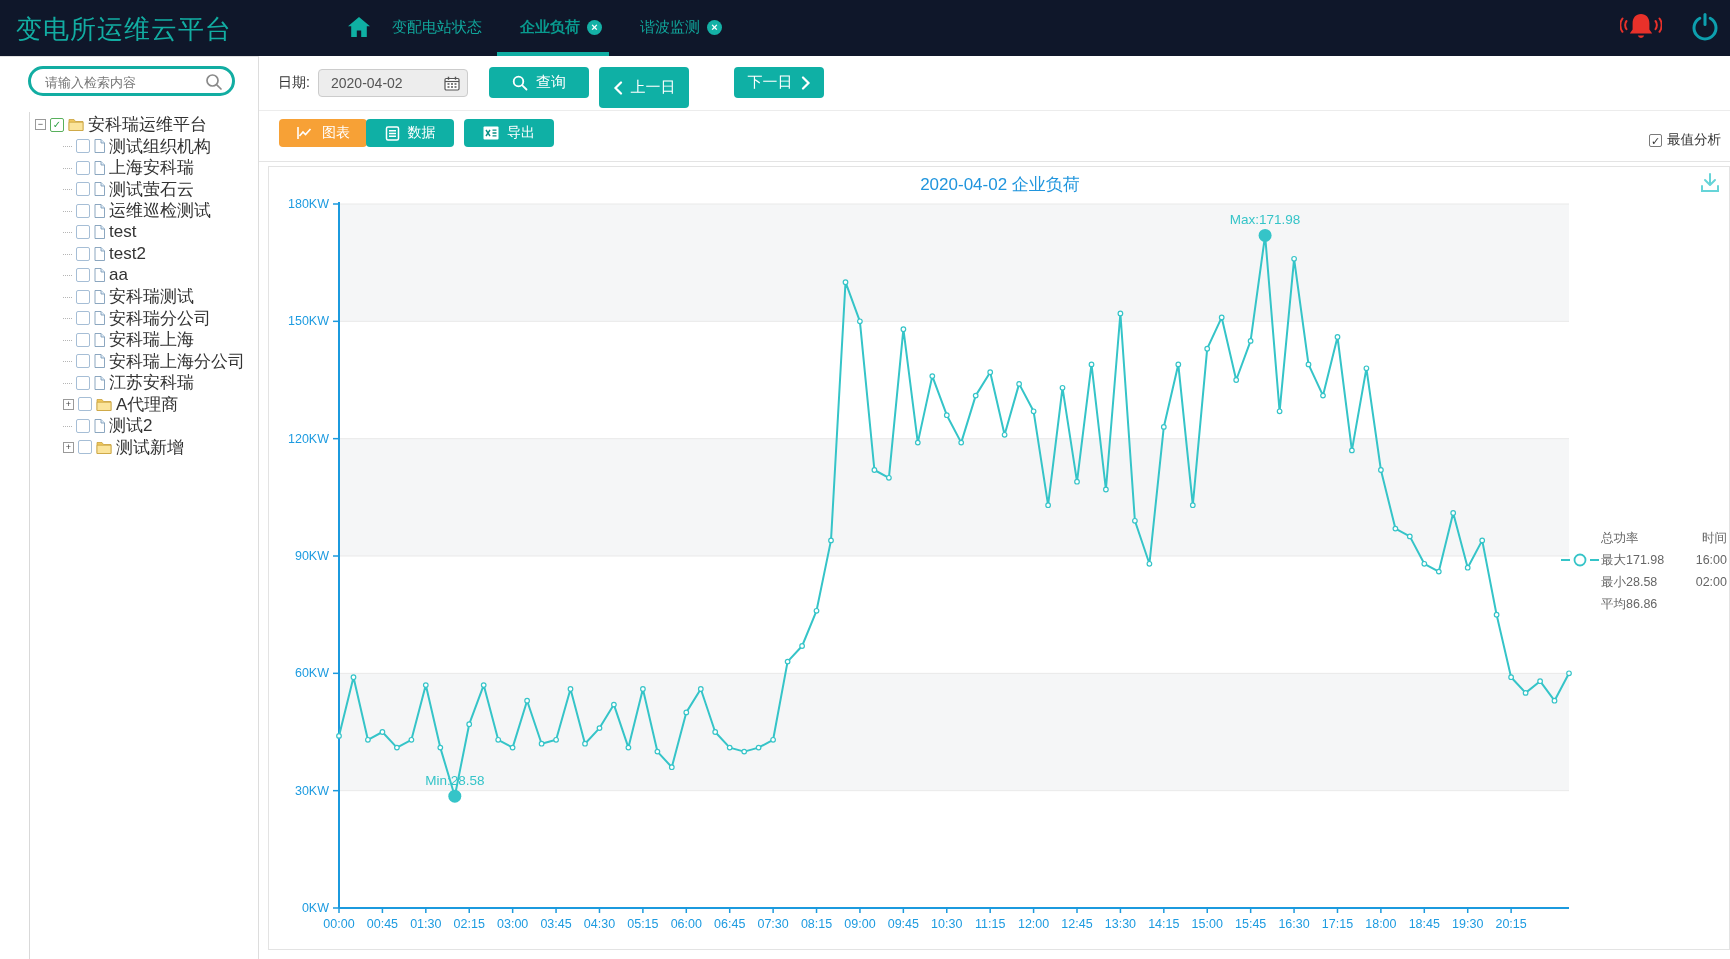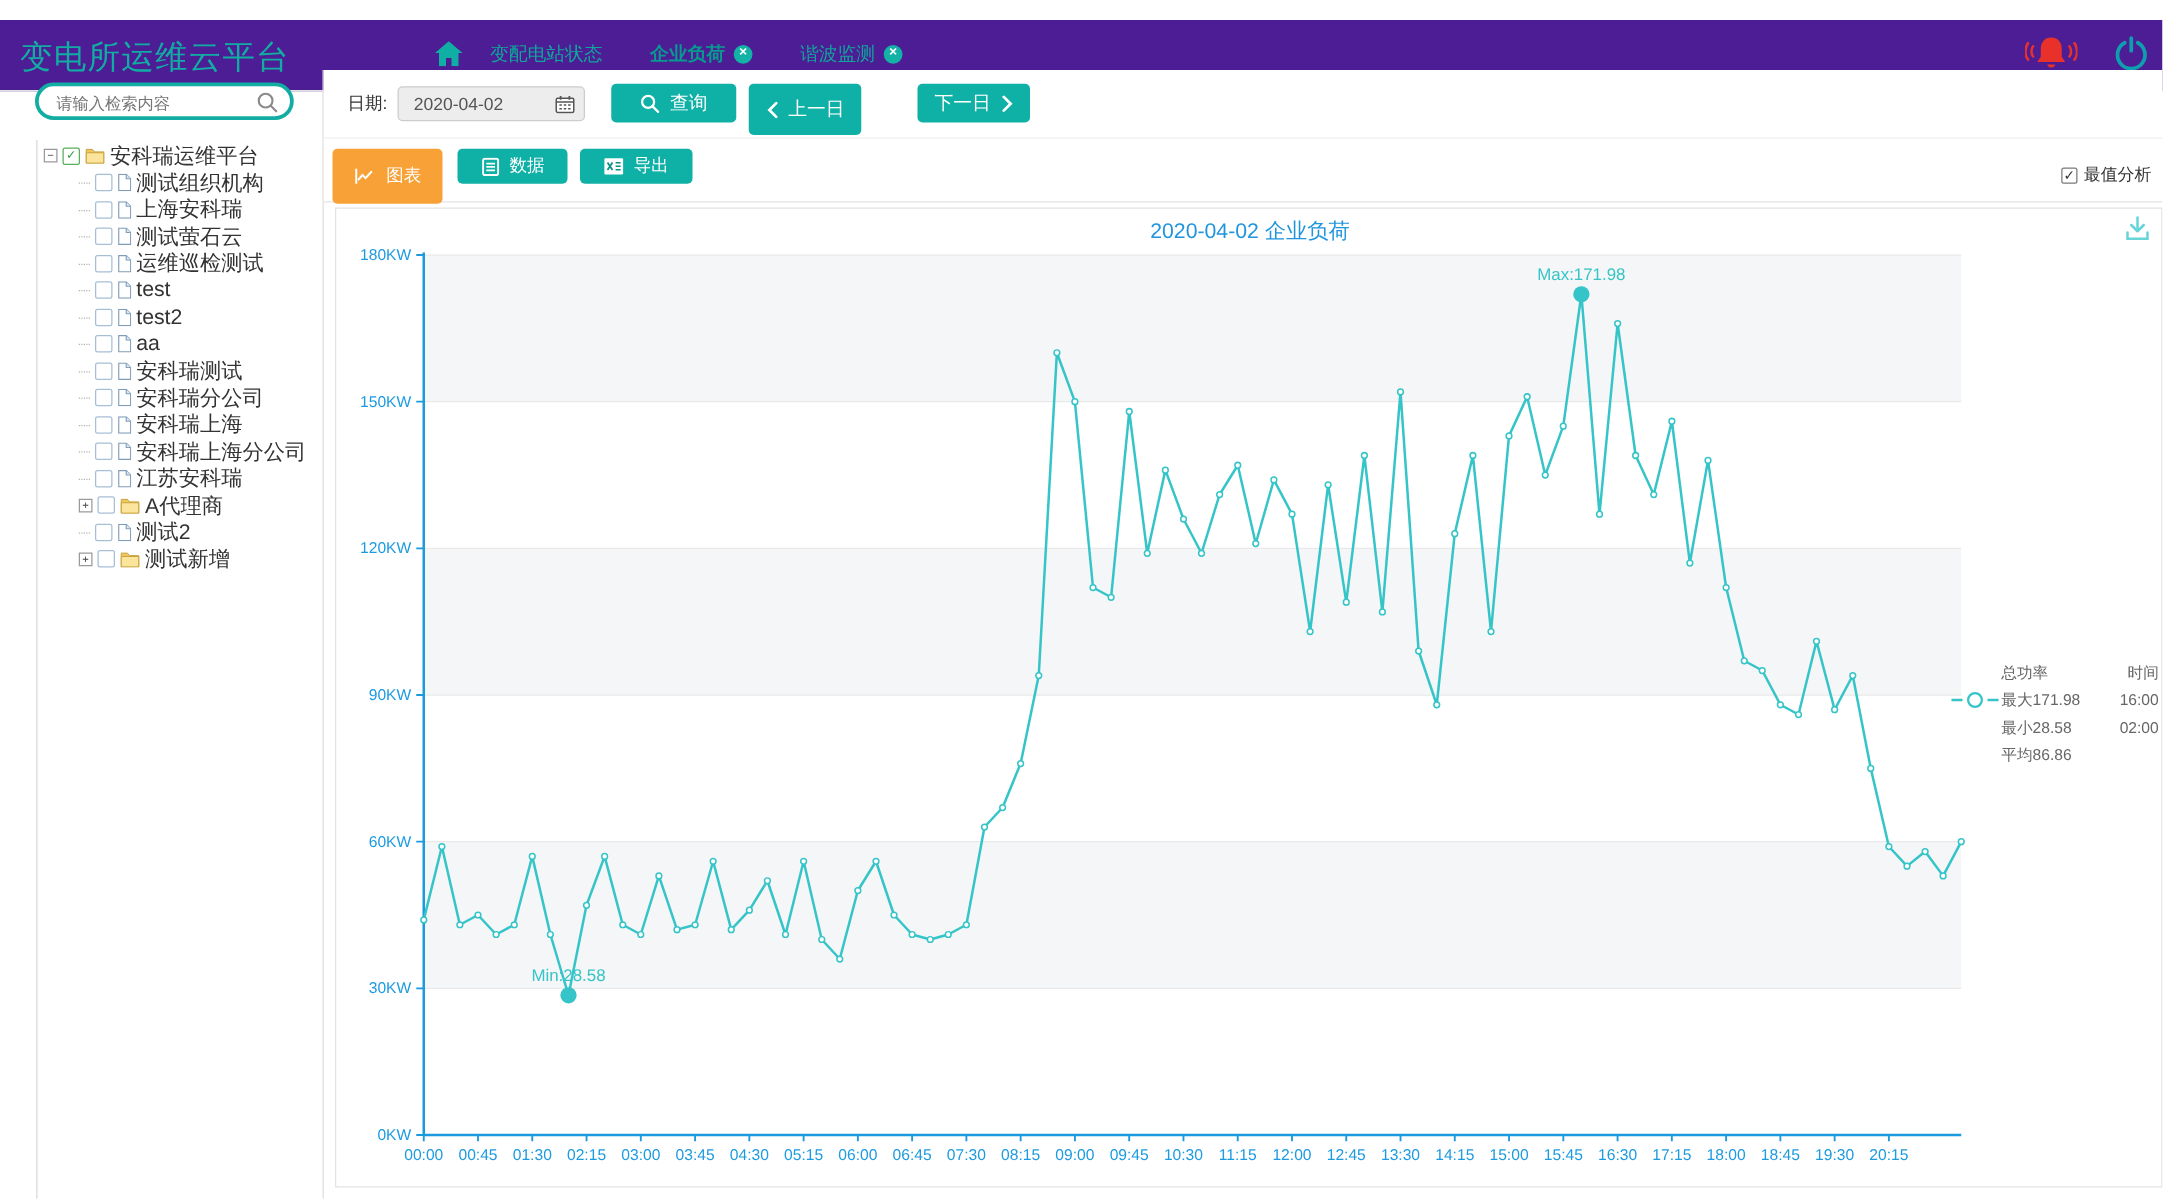--- a/index.html
+++ b/index.html
@@ -1,19 +1,19 @@
 <!DOCTYPE html>
 <html><head>
 <meta charset="utf-8">
 <style>
   html,body{margin:0;padding:0;}
   body{width:1730px;height:959px;position:relative;overflow:hidden;background:#fff;
        font-family:"Liberation Sans","DejaVu Sans",sans-serif;color:#333;}
   
-  .header{position:absolute;left:0;top:16px;width:1730px;height:56px;background:#4c1d95;border-bottom:1px solid #e2e2e2;font-family:Liberation Mono, monospace;}
+  .header{position:absolute;left:0;top:0;width:1730px;height:56px;background:#0f172a;border-bottom:1px solid #e2e2e2;}
   .logo{position:absolute;left:16px;top:12px;font-size:26px;font-weight:500;color:#12ada2;letter-spacing:1px;}
   .home-btn{position:absolute;left:348px;top:17px;cursor:pointer;}
   .nav{position:absolute;left:392px;top:18px;display:flex;gap:38px;align-items:center;}
   .tab{display:flex;align-items:center;gap:7px;font-size:15px;color:#10a69b;cursor:pointer;}
   .tab.active{color:#089a8e;font-weight:bold;}
   .tab-close{width:15px;height:15px;border-radius:50%;background:#14b1a6;color:#fff;font-size:11px;
              line-height:15px;text-align:center;font-weight:bold;display:inline-block;}
   .tab-underline{position:absolute;left:497px;top:52px;width:112px;height:4px;background:#10ada2;}
   .hdr-icons{position:absolute;right:10px;top:12px;display:flex;gap:28px;align-items:center;}
   
@@ -291,21 +291,21 @@
   </button>
   <button class="btn" style="left:475px;top:11px;width:90px;height:31px;align-items:center;">
     <span>下一日</span>
     <svg width="10" height="14" viewBox="0 0 10 14">
       <path d="M2 1.5L7.5 7L2 12.5" stroke="#fff" stroke-width="2.2" fill="none" stroke-linecap="round"></path>
     </svg>
   </button>
 </div>
 
 <div class="row2">
-  <button class="btn orange small" style="left:7px;top:8px;width:88px;height:44px;">
+  <button class="btn orange small" style="left:20px;top:8px;width:88px;height:28px;">
     <svg width="18" height="14" viewBox="0 0 18 14">
       <path d="M2 1v12" stroke="#fff" stroke-width="1.6"></path>
       <path d="M3.5 10l3.5-4l2.5 2.5L14.5 3" stroke="#fff" stroke-width="1.6" fill="none"></path>
     </svg>
     <span>图表</span>
   </button>
   <button class="btn small" style="left:107px;top:8px;width:88px;height:28px;">
     <svg width="15" height="15" viewBox="0 0 15 15">
       <rect x="1.5" y="1" width="12" height="13" rx="1.5" stroke="#fff" stroke-width="1.5" fill="none"></rect>
       <path d="M4 4.8h7M4 7.5h7M4 10.2h7" stroke="#fff" stroke-width="1.4"></path>

